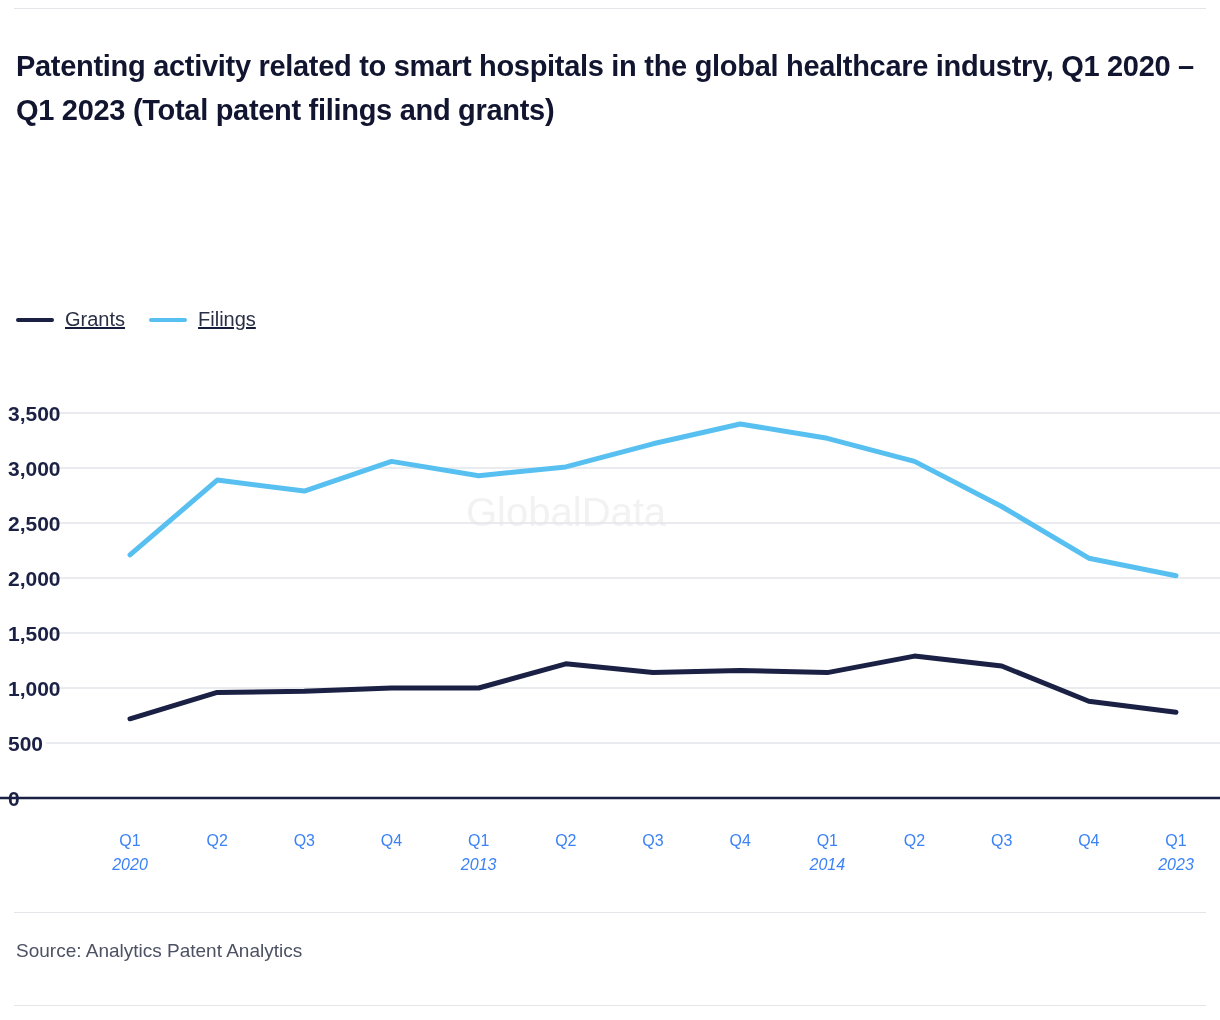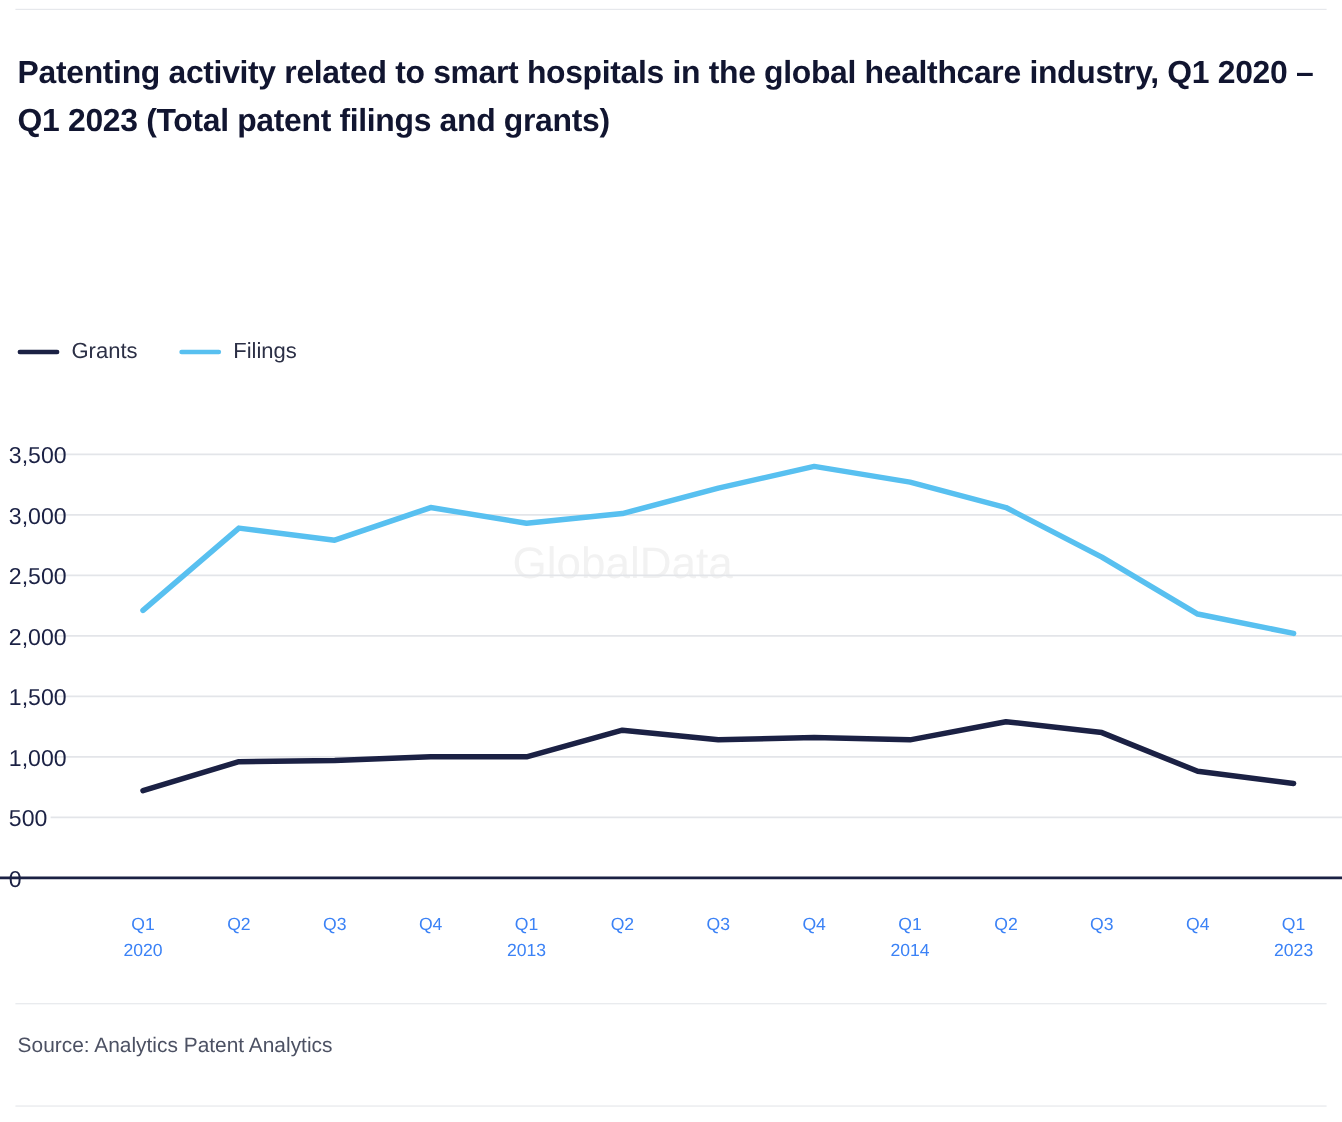--- a/index.html
+++ b/index.html
@@ -56,21 +56,22 @@
     letter-spacing: -0.3px;
     color: #111530;
     margin: 0;
   }
   .legend {
     position: absolute;
     left: 16px;
     top: 308px;
     display: flex;
     align-items: center;
-    gap: 38px;
+    gap: 24px;
+    text-decoration: underline;
   }
   .legend-item {
     display: flex;
     align-items: center;
     gap: 11px;
   }
   .legend-swatch {
     width: 38px;
     height: 4px;
     border-radius: 2px;
@@ -79,20 +80,21 @@
   .legend-label {
     font-size: 20px;
     color: #2b2f45;
   }
   .chart-area {
     position: absolute;
     left: 0;
     top: 380px;
     width: 1220px;
     height: 450px;
+    font-weight: bold;
   }
   .watermark {
     position: absolute;
     left: 466px;
     top: 490px;
     font-size: 40px;
     font-weight: normal;
     color: #f2f2f2;
     letter-spacing: 0px;
     pointer-events: none;
@@ -108,20 +110,21 @@
   .x-tick {
     position: absolute;
     text-align: center;
     font-size: 16px;
     color: #3b82f6;
     transform: translateX(-50%);
   }
   .x-tick .yr {
     display: block;
     margin-top: 6px;
+    font-style: italic;
   }
   .source {
     position: absolute;
     left: 16px;
     top: 940px;
     font-size: 19px;
     color: #4c5163;
   }
   svg { display: block; }
   text { font-family: "Liberation Sans", sans-serif; }

